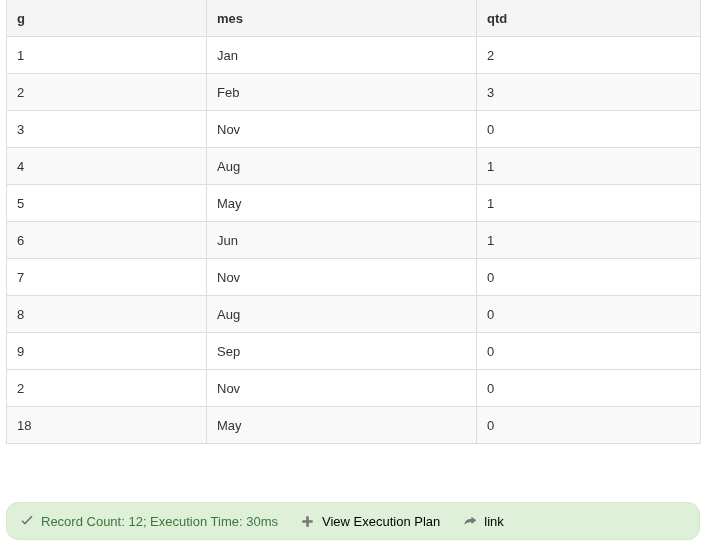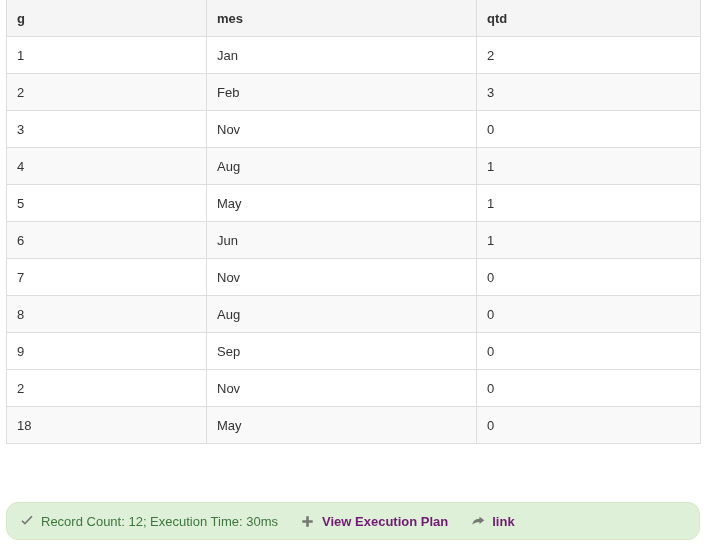--- a/index.html
+++ b/index.html
@@ -103,24 +103,23 @@
     height: 15px;
     margin-right: 7px;
     color: #777777;
     flex: none;
   }
   .status-icon svg { display: block; }
 
   .status-text { color: #3c763d; }
 
   .status-link {
-    color: #701a75;
+    color: #000000;
     text-decoration: none;
     cursor: pointer;
-    font-weight: bold;
   }
 </style>
 </head>
 <body>
 
 <div class="page">
 
   <table class="results-table">
     <colgroup>
       <col class="col-g">

